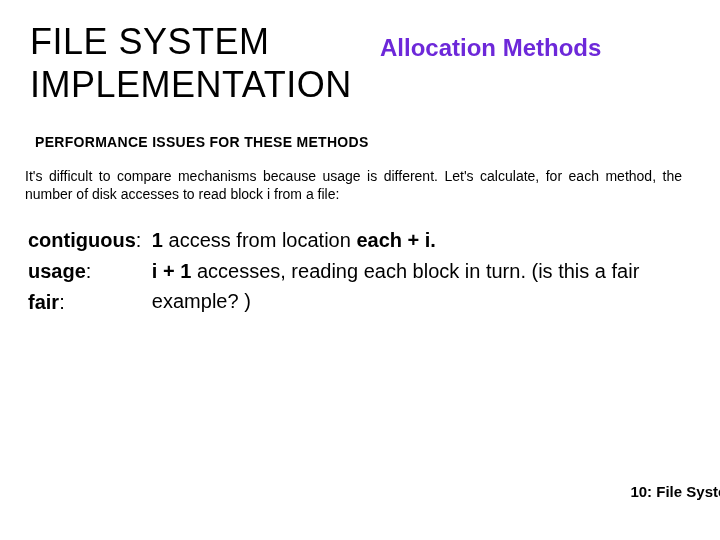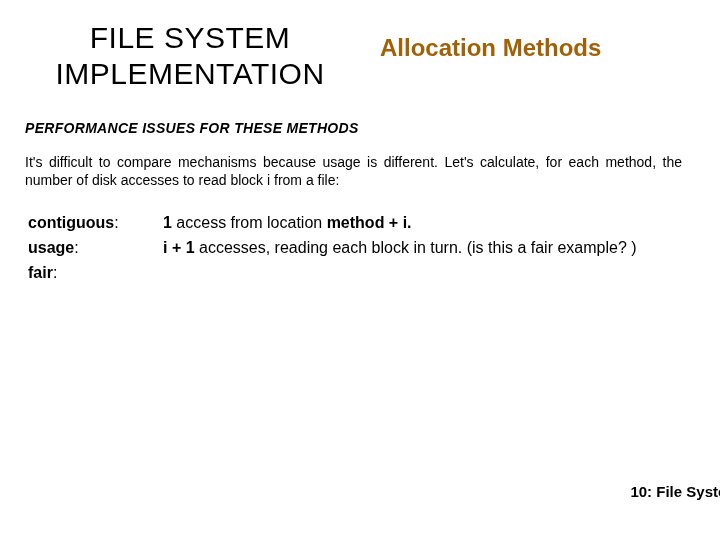--- a/index.html
+++ b/index.html
@@ -16,51 +16,50 @@
     width: 720px;
     height: 540px;
     box-sizing: border-box;
   }
   .header {
     display: flex;
     align-items: flex-start;
     padding: 20px 30px 0 30px;
   }
   .title-left {
-    font-size: 30px;
+    font-size: 36px;
     font-weight: 400;
     line-height: 1.2;
-    text-align: center;
+    text-align: left;
     width: 320px;
     letter-spacing: 0.5px;
   }
   .title-right {
     font-size: 24px;
     font-weight: bold;
-    color: #a16207;
+    color: #6d28d9;
     margin-left: 30px;
     margin-top: 14px;
   }
   .section-heading {
     font-size: 14px;
     font-weight: bold;
-    padding: 28px 25px 0 25px;
+    padding: 28px 25px 0 35px;
     letter-spacing: 0.3px;
-    font-style: italic;
   }
   .body-text {
     font-size: 14px;
     padding: 18px 38px 0 25px;
     text-align: justify;
     line-height: 1.25;
   }
   .methods {
     display: flex;
     padding: 22px 25px 0 28px;
-    font-size: 16px;
+    font-size: 20px;
     line-height: 1.5;
   }
   .methods-labels {
     width: 135px;
   }
   .methods-labels div {
     margin-bottom: 1px;
   }
   .methods-values div {
     margin-bottom: 1px;
@@ -93,20 +92,20 @@
 
   <div class="body-text"> It's difficult to compare mechanisms because usage is different. Let's calculate, for each method, the number of disk accesses to read block i from a file:</div>
 
   <div class="methods">
     <div class="methods-labels">
       <div><span class="bold">contiguous</span>:</div>
       <div><span class="bold">usage</span>:</div>
       <div><span class="bold">fair</span>:</div>
     </div>
     <div class="methods-values">
-      <div><span class="bold">1</span><span> access from location </span><span class="bold">method + i.</span></div>
+      <div><span class="bold">1</span><span> access from location </span><span class="bold">each + i.</span></div>
       <div><span class="bold">i + 1 </span><span>accesses, reading each block in turn. (is this a fair example? )</span></div>
     </div>
   </div>
 
   <div class="footer">10: File Systems</div>
 
 </div>
 
 </body></html>

